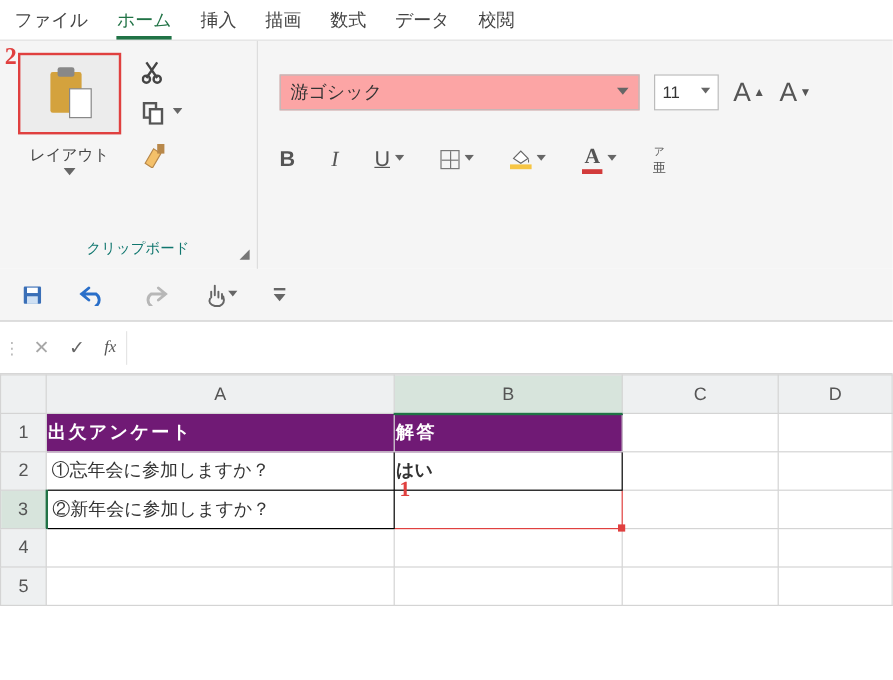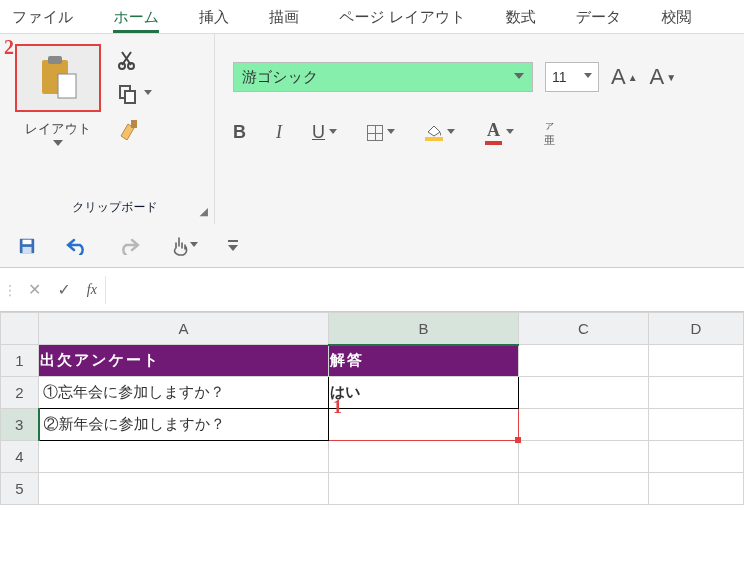--- a/index.html
+++ b/index.html
@@ -8,21 +8,21 @@
     font-family: "Yu Gothic UI", "Meiryo", sans-serif;
     font-size: 14px;
     background: #fff;
     color: #333;
     width: 744px;
     overflow: hidden;
   }
   
   .tabs {
     display: flex;
-    gap: 40px;
+    gap: 24px;
     padding: 8px 12px 0 12px;
     background: #fff;
     border-bottom: 1px solid #ddd;
     height: 34px;
   }
   .tab { font-size: 15px; color: #444; cursor: pointer; padding-bottom: 4px; }
   .tab.active { color: #217346; font-weight: 400; border-bottom: 3px solid #217346; }
 
   
   .ribbon {
@@ -62,42 +62,42 @@
     border: 2px solid #e0403f;
     display: flex; align-items: center; justify-content: center;
     background: #ececec;
   }
   .paste-label { font-size: 13px; margin-top:6px; color:#444; }
   .small-col { display: flex; flex-direction: column; gap: 14px; padding-top: 6px; }
   .small-btn { display: flex; align-items: center; gap: 6px; color: #555; cursor: pointer; }
   .grp-title {
     text-align: center;
     font-size: 12px;
-    color: #0f172a;
+    color: #0f766e;
     padding: 4px 0;
     position: absolute;
     bottom: 4px; left: 0; right: 16px; margin-left: 32px;
   }
   .launcher {
     position: absolute;
     right: 6px; bottom: 6px;
     font-size: 11px; color: #777;
   }
   
   .grp-font {
     flex: 1;
     position: relative;
     padding: 28px 18px 0 18px;
   }
   .font-row1 { display: flex; align-items: center; gap: 12px; }
   .font-select {
     flex: 0 0 300px;
     height: 30px;
     border: 1px solid #bbb;
-    background: #86efac;
+    background: #fca5a5;
     display: flex; align-items: center;
     padding: 0 8px;
     justify-content: space-between;
     font-size: 15px;
   }
   .size-select {
     width: 54px; height: 30px;
     border: 1px solid #bbb; background: #fff;
     display: flex; align-items: center; justify-content: space-between;
     padding: 0 6px;
@@ -158,21 +158,20 @@
   .callout.c1 { font-size:18px; }
 </style>
 </head>
 <body>
 
 <div class="tabs">
   <div class="tab">ファイル</div>
   <div class="tab active">ホーム</div>
   <div class="tab">挿入</div>
   <div class="tab">描画</div>
-  <div class="tab">ページ レイアウト</div>
   <div class="tab">数式</div>
   <div class="tab">データ</div>
   <div class="tab">校閲</div>
 </div>
 
 <div class="ribbon">
   <span class="callout c2">2</span>
 
   <div class="grp-clipboard">
     <div class="clip-row">

